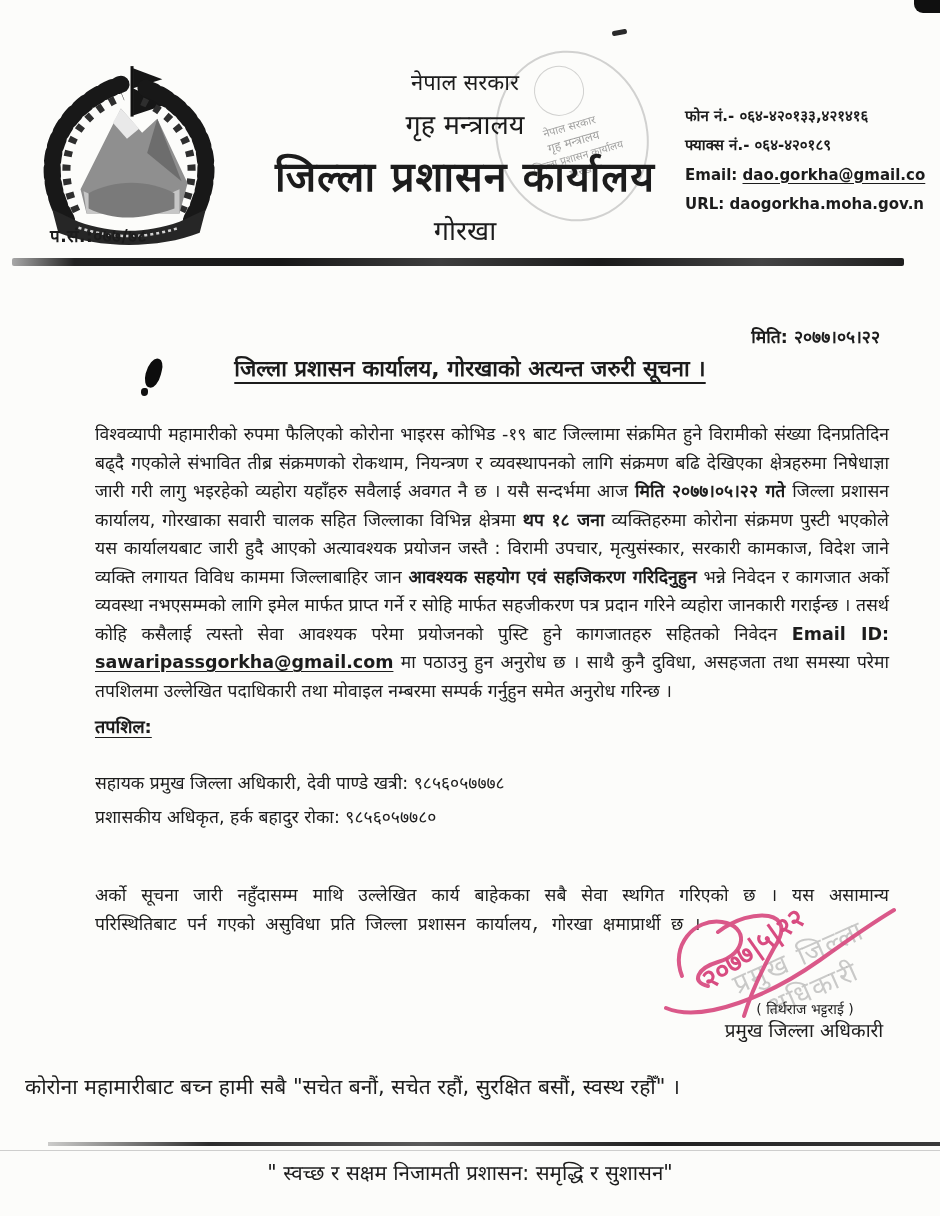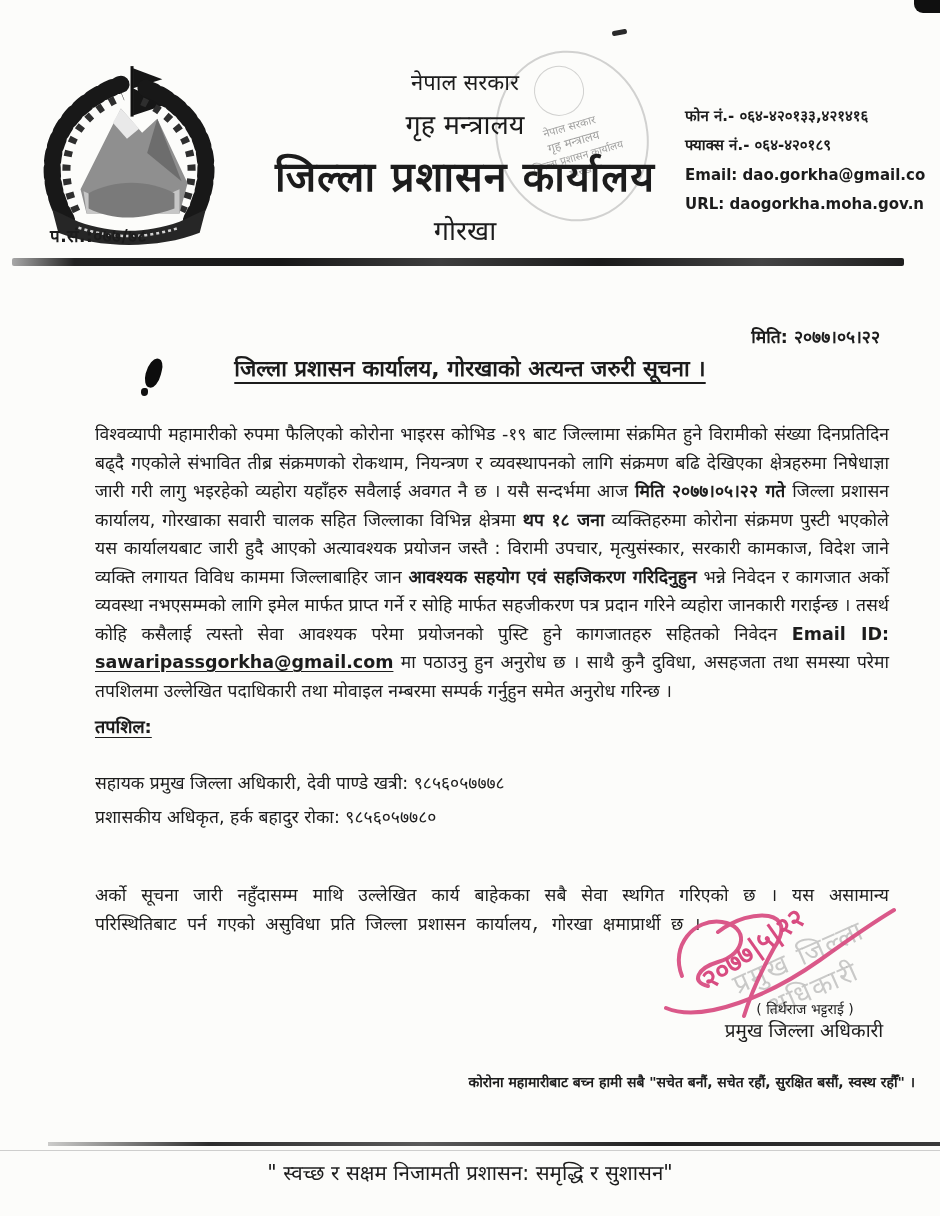--- a/index.html
+++ b/index.html
@@ -29,21 +29,21 @@
     display:flex; flex-direction:column; align-items:center; justify-content:flex-start;
     color:rgba(105,105,105,0.62); text-align:center;
   }
   .stamp-crest { width:50px; height:50px; border:1.5px solid rgba(128,128,128,0.35); border-radius:50%; margin-top:12px; }
   .stamp-l1 { font-size:11px; margin-top:4px; }
   .stamp-l2 { font-size:12px; }
   .stamp-l3 { font-size:10.5px; width:120px; }
   .stamp-l4 { font-size:11px; }
 
   .contact { left:668px; top:102px; font-size:15px; font-weight:bold; line-height:1.95; white-space:nowrap; z-index:2;margin-left:17px; }
-  .contact .u { text-underline-offset:3px; }
+  .contact .u { text-decoration:underline; text-underline-offset:3px; }
 
   .rule-top {
     left:12px; top:258px; width:892px; height:8px;
     background:linear-gradient(90deg,#a8a8a8,#222 7%,#171717 30%,#3d3d3d 48%,#1a1a1a 66%,#444 84%,#1e1e1e);
     border-radius:2px;
   }
   .corner-mark { right:0; top:0; width:26px; height:13px; background:#101010; border-bottom-left-radius:9px; }
   .top-dash { left:612px; top:30px; width:15px; height:5px; background:#2a2a2a; border-radius:2px; transform:rotate(-10deg); }
 
   
@@ -69,21 +69,21 @@
     left:688px; top:938px; width:235px; font-size:27px;
     color:rgba(118,118,118,0.38); transform:rotate(-24deg);
     line-height:1.3; text-align:center; letter-spacing:2px; z-index:1;
   }
   .signature { left:652px; top:898px; width:250px; height:128px; z-index:3; }
   .signature svg { width:100%; height:100%; overflow:visible; }
   .sig-name  { left:695px; top:984px; width:220px; text-align:center; font-size:14px; z-index:2;margin-top:15px; }
   .sig-title { left:686px; top:1017px; width:236px; text-align:center; font-size:19px; z-index:2; }
 
   
-  .slogan { left:25px; top:1072px; width:890px; text-align:right; font-size:14px; font-weight:bold; }
+  .slogan { left:25px; top:1072px; width:890px; text-align:left; font-size:21px; font-weight:normal; }
   .rule-bottom {
     left:48px; top:1142px; width:892px; height:4px;
     background:linear-gradient(90deg,rgba(60,60,60,0.25),#2c2c2c 18%,#5a5a5a 42%,#202020 68%,#3a3a3a);
   }
   .rule-bottom-faint { left:0; top:1150px; width:940px; height:1px; background:rgba(120,120,120,0.35); }
   .footer-quote { left:0; top:1158px; width:100%; text-align:center; font-size:20.5px; }
 </style>
 </head>
 <body>
 

